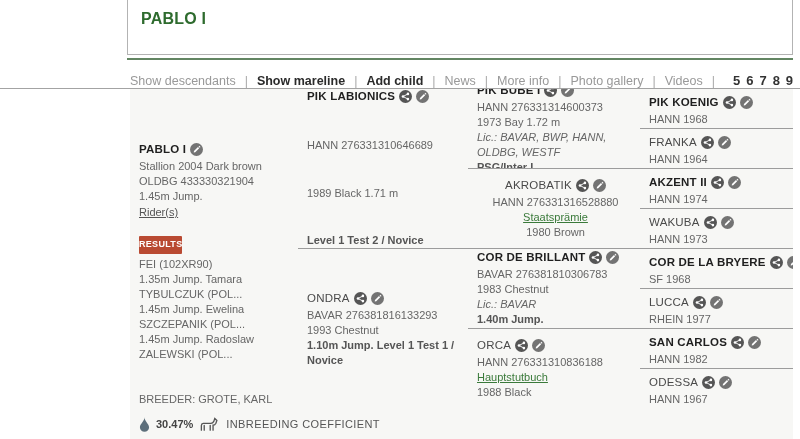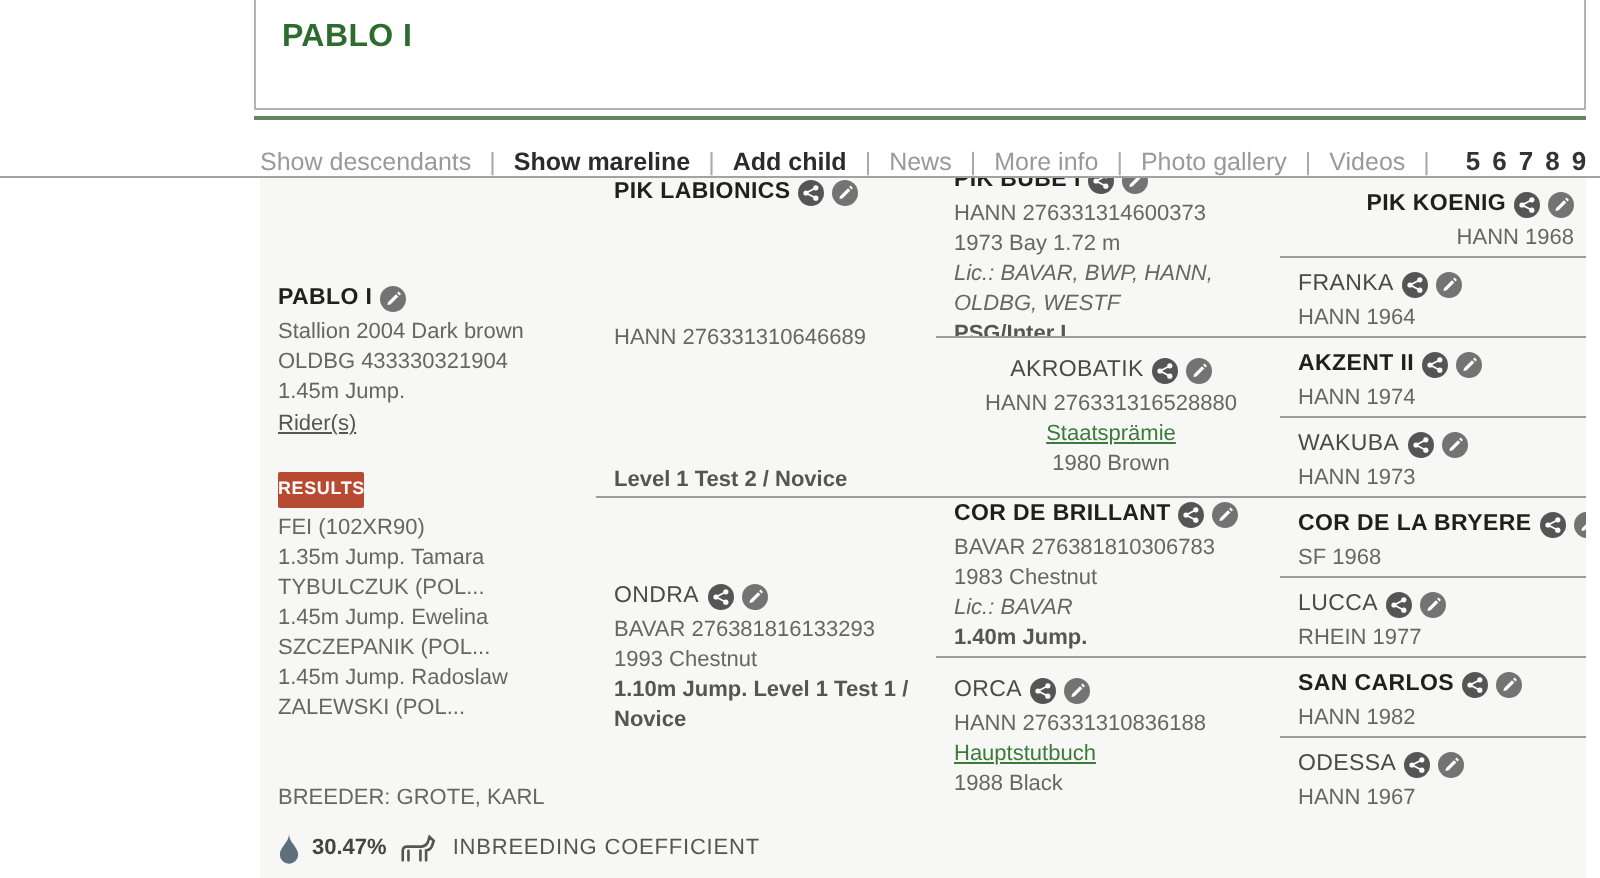--- a/index.html
+++ b/index.html
@@ -130,20 +130,21 @@
             </svg>
           </span>
           <span class="icon">
             <svg width="13" height="13" viewBox="0 0 14 14">
               <circle cx="7" cy="7" r="7" fill="#737373"></circle>
               <path d="M4 10.2 L4.3 8.7 L8.6 4.4 L9.9 5.7 L5.6 10 Z M9.2 3.8 L10 3 L11.3 4.3 L10.5 5.1 Z" fill="#fff"></path>
             </svg>
           </span>
         </div>
         <div class="line">HANN 276331310646689</div>
+        <div class="line">1989 Black 1.71 m</div>
         <div class="line bold">Level 1 Test 2 / Novice</div>
       </div>
       <div class="cell gen-cell" style="grid-area: 5 / 2 / span 4;">
         <div class="name-row">
           <span class="horse-name dam">ONDRA</span>
           <span class="icon">
             <svg width="13" height="13" viewBox="0 0 14 14">
               <circle cx="7" cy="7" r="7" fill="#555"></circle>
               <path d="M4.3 7 L9.5 4.3 M4.3 7 L9.5 9.7" stroke="#fff" stroke-width="1"></path>
               <circle cx="4.3" cy="7" r="1.4" fill="#fff"></circle>
@@ -249,21 +250,21 @@
             <svg width="13" height="13" viewBox="0 0 14 14">
               <circle cx="7" cy="7" r="7" fill="#737373"></circle>
               <path d="M4 10.2 L4.3 8.7 L8.6 4.4 L9.9 5.7 L5.6 10 Z M9.2 3.8 L10 3 L11.3 4.3 L10.5 5.1 Z" fill="#fff"></path>
             </svg>
           </span>
         </div>
         <div class="line">HANN 276331310836188</div>
         <a class="line link" href="#">Hauptstutbuch</a>
         <div class="line">1988 Black</div>
       </div>
-      <div class="cell gen-cell top-align hline" style="grid-area: 1 / 4 / span 1; align-items: flex-end;">
+      <div class="cell gen-cell top-align hline" style="grid-area: 1 / 4 / span 1;">
         <div class="name-row">
           <span class="horse-name sire">PIK KOENIG</span>
           <span class="icon">
             <svg width="13" height="13" viewBox="0 0 14 14">
               <circle cx="7" cy="7" r="7" fill="#555"></circle>
               <path d="M4.3 7 L9.5 4.3 M4.3 7 L9.5 9.7" stroke="#fff" stroke-width="1"></path>
               <circle cx="4.3" cy="7" r="1.4" fill="#fff"></circle>
               <circle cx="9.6" cy="4.2" r="1.4" fill="#fff"></circle>
               <circle cx="9.6" cy="9.8" r="1.4" fill="#fff"></circle>
             </svg>

